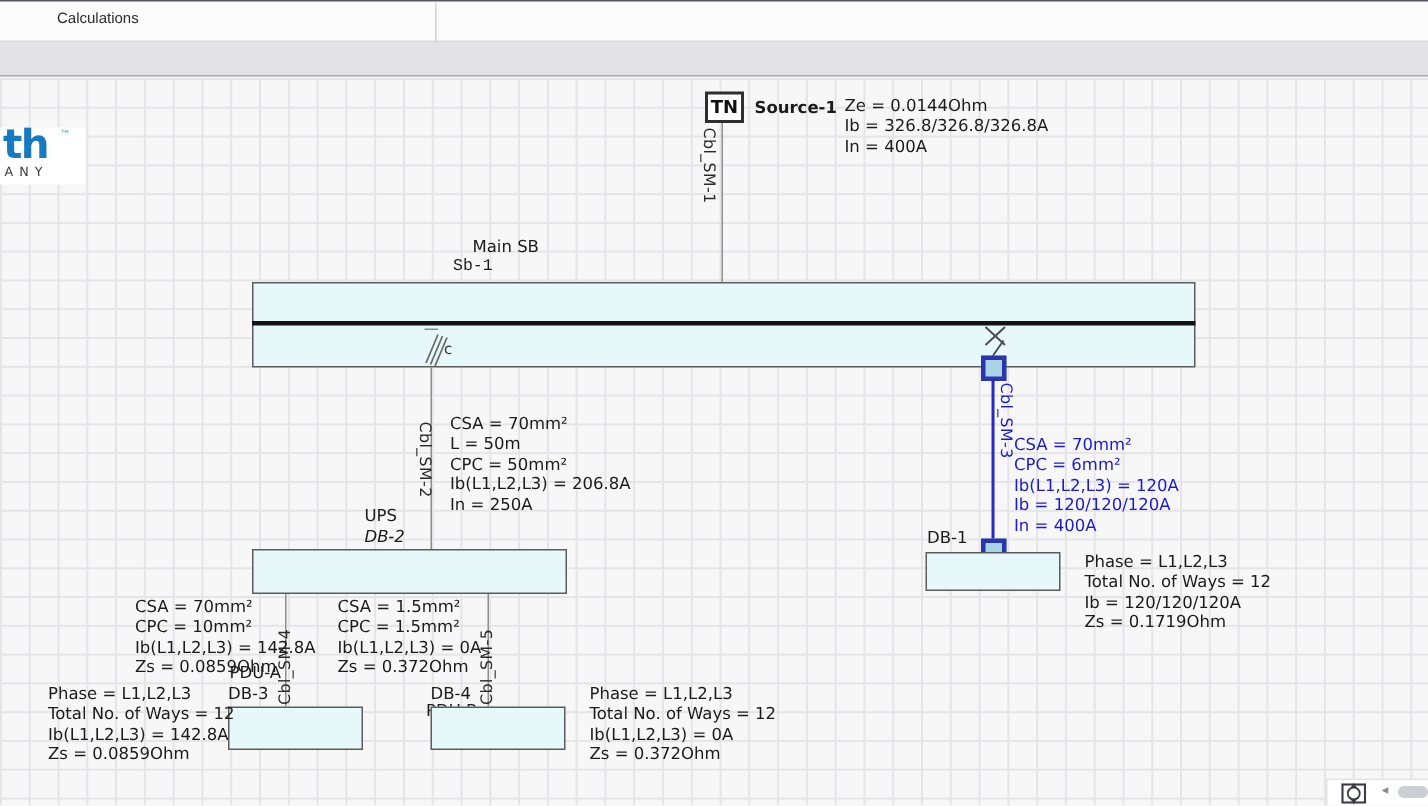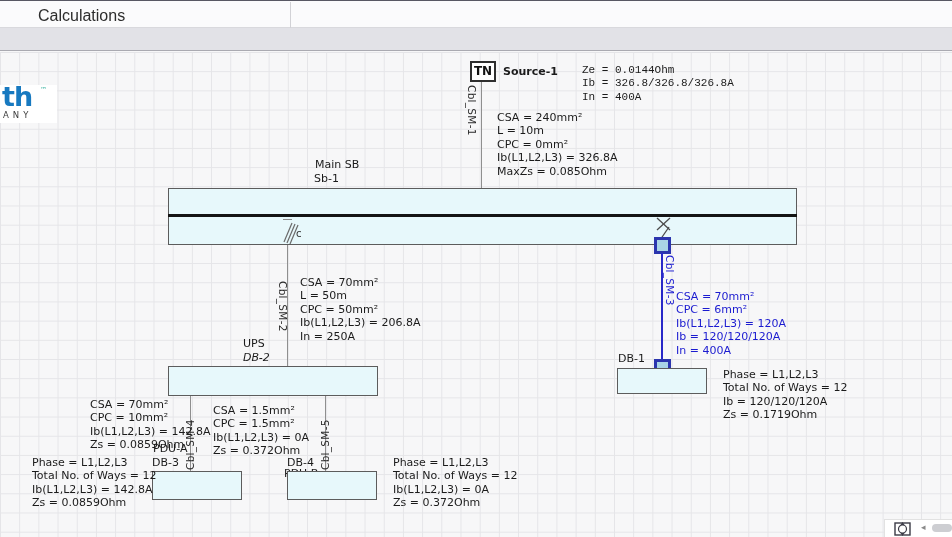--- a/index.html
+++ b/index.html
@@ -8,21 +8,21 @@
     position:relative; width:952px; height:537px; overflow:hidden;
     font-family:"DejaVu Sans", sans-serif; background:#f7f7f8;
   }
   
   .tabbar {
     position:absolute; left:0; top:0; width:952px; height:28px;
     background:#fbfbfc; border-top:1px solid #585863; border-bottom:1px solid #d9d9dd;
   }
   .tab-label {
     position:absolute; left:38px; top:6px; font-family:"Liberation Sans", sans-serif;
-    font-size:16px; color:#2c2c2c;
+    font-size:10px; color:#2c2c2c;
   }
   .tab-divider { position:absolute; left:290px; top:1px; width:1px; height:26px; background:#d2d2d6; }
   .toolbar {
     position:absolute; left:0; top:28px; width:952px; height:23px;
     background:#e2e2e7; border-bottom:1px solid #aaaab1;
   }
   
   .canvas {
     position:absolute; left:0; top:52px; width:952px; height:485px; background:#f7f7f8;
     background-image:
@@ -82,46 +82,39 @@
   <div class="canvas"></div>
 
   <div class="logo">
     <div class="logo-main">th</div>
     <div class="logo-tm">™</div>
     <div class="logo-sub">ANY</div>
   </div>
 
   <div class="tnbox">TN</div>
   <div class="lab bold" style="left:503px; top:65px;">Source-1</div>
-  <div class="tblock" style="left:582px; top:64px;font-family:Liberation Mono, monospace;">
+  <div class="tblock" style="left:563px; top:64px;">
       <div class="tline">Ze = 0.0144Ohm</div>
       <div class="tline">Ib = 326.8/326.8/326.8A</div>
       <div class="tline">In = 400A</div>
     </div>
 
   <div class="cline" style="left:481px; top:82px; height:112px;"></div>
   <div class="vlabel" style="left:466px; top:85px; height:100px;">Cbl_SM-1</div>
-  <div class="tblock" style="left:497px; top:111px;">
-      <div class="tline">CSA = 240mm²</div>
-      <div class="tline">L = 10m</div>
-      <div class="tline">CPC = 0mm²</div>
-      <div class="tline">Ib(L1,L2,L3) = 326.8A</div>
-      <div class="tline">MaxZs = 0.085Ohm</div>
-    </div>
 
   <div class="tick" style="left:477px; top:190px; width:9px;"></div>
   <div style="position:absolute; left:474px; top:194px;">
     <svg width="18" height="21" viewBox="0 0 18 21">
       <line x1="3" y1="19" x2="12" y2="2" stroke="#5a5a5a" stroke-width="1.4"></line>
     </svg>
   </div>
   <div class="clabel" style="left:487px; top:199px;">c</div>
 
   <div class="lab" style="left:315px; top:158px;text-align:right;">Main SB</div>
-  <div class="lab" style="left:314px; top:172px;">Sb-1</div>
+  <div class="lab" style="left:302px; top:172px;font-family:Liberation Mono, monospace;">Sb-1</div>
   <div class="box" style="left:168px; top:188px; width:629px; height:57px;"></div>
   <div class="busbar-line"></div>
 
   <div class="tick" style="left:283px; top:219px; width:9px;"></div>
   <div style="position:absolute; left:280px; top:220px;">
     <svg width="22" height="25" viewBox="0 0 22 25">
       <line x1="4" y1="22" x2="12" y2="3" stroke="#6a6a6a" stroke-width="1.2"></line>
       <line x1="7" y1="23" x2="15" y2="4" stroke="#6a6a6a" stroke-width="1.2"></line>
       <line x1="10" y1="24" x2="18" y2="5" stroke="#6a6a6a" stroke-width="1.2"></line>
     </svg>
@@ -175,21 +168,21 @@
   <div class="vlabel up" style="left:184px; top:402px; height:68px;">Cbl_SM-4</div>
   <div class="tblock" style="left:90px; top:398px;">
       <div class="tline">CSA = 70mm²</div>
       <div class="tline">CPC = 10mm²</div>
       <div class="tline">Ib(L1,L2,L3) = 142.8A</div>
       <div class="tline">Zs = 0.0859Ohm</div>
     </div>
 
   <div class="cline" style="left:325px; top:396px; height:75px;"></div>
   <div class="vlabel up" style="left:319px; top:402px; height:68px;">Cbl_SM-5</div>
-  <div class="tblock" style="left:213px; top:398px;margin-top:6px;">
+  <div class="tblock" style="left:225px; top:398px;">
       <div class="tline">CSA = 1.5mm²</div>
       <div class="tline">CPC = 1.5mm²</div>
       <div class="tline">Ib(L1,L2,L3) = 0A</div>
       <div class="tline">Zs = 0.372Ohm</div>
     </div>
 
   <div class="lab" style="left:153px; top:442px;">PDU-A</div>
   <div class="lab" style="left:152px; top:456px;">DB-3</div>
   <div class="box" style="left:152px; top:471px; width:90px; height:29px;"></div>
   <div class="tblock" style="left:32px; top:456px;">

